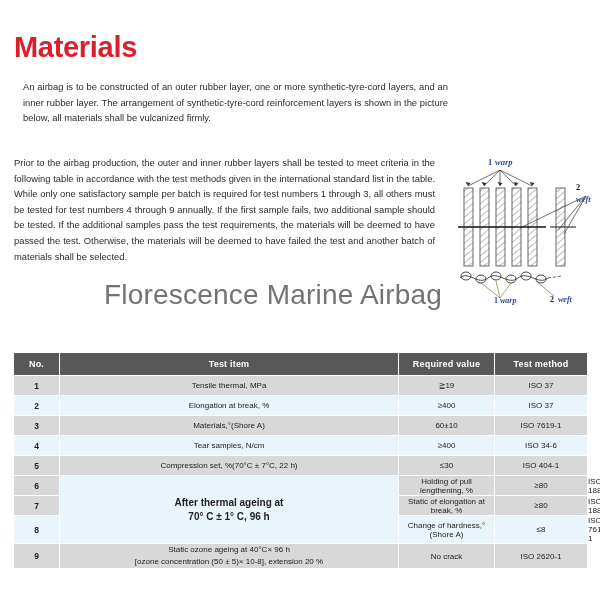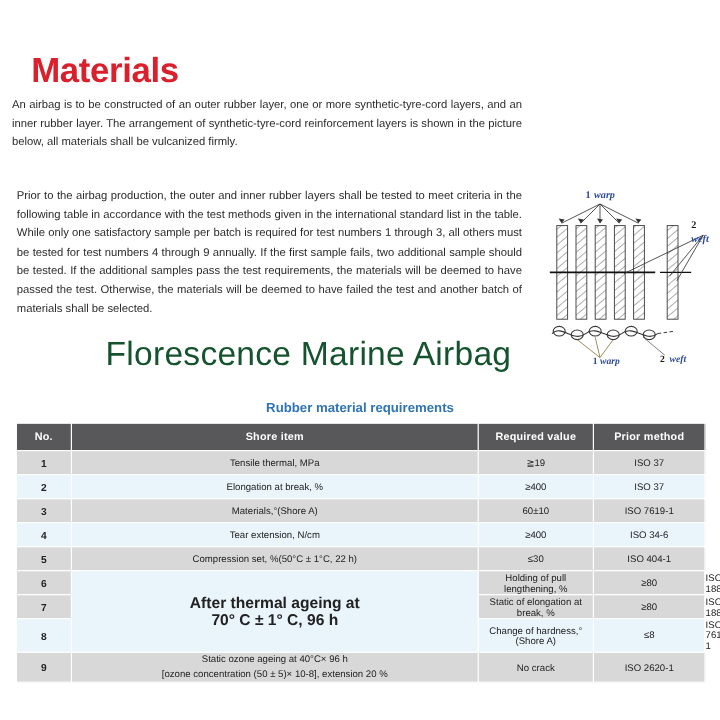--- a/index.html
+++ b/index.html
@@ -25,50 +25,50 @@
   
   .doc-title {
     position: absolute;
     left: 14px;
     top: 33px;
     font-size: 29px;
     font-weight: bold;
     color: #d9202c;
     letter-spacing: -0.3px;
     line-height: 1;
-    margin: 12px;
+    margin: 0;
   }
 
   
   .para {
     position: absolute;
     font-size: 9.4px;
     line-height: 15.6px;
     color: #2b2b2b;
     text-align: justify;
     margin: 0;
   }
   .para-1 {
-    left: 10px;
+    left: 23px;
     top: 79px;
     width: 425px;
   }
   .para-2 {
     left: 14px;
     top: 155px;
     width: 421px;
   }
 
   
   .watermark {
     position: absolute;
-    left: 88px;
+    left: 104px;
     top: 281px;
     font-size: 28px;
-    color: #14532d;
+    color: #737373;
     white-space: nowrap;
     line-height: 1;
     letter-spacing: 0.2px;
     font-weight: 400;
   }
 
   
   .diagram {
     position: absolute;
     left: 458px;
@@ -119,21 +119,21 @@
     height: 22px;
     letter-spacing: 0.2px;
   }
   table.req tbody tr.odd  td { background: #d8d8d8; }
   table.req tbody tr.even td { background: #eaf4fb; }
   table.req tbody td { height: 19px; }
   td.num { font-weight: bold; font-size: 8.5px; }
   td.item { font-size: 8px; }
   td.merged-label {
     font-weight: bold;
-    font-size: 13px;
+    font-size: 10px;
     line-height: 14px;
     background: #eaf4fb !important;
   }
   td.two-line {
     line-height: 12px;
     padding: 2px 0;
     height: 28px;
   }
   .col-no      { width: 46px; }
   .col-item    { width: 339px; }
@@ -224,36 +224,35 @@
       <text x="36" y="153" font-family="Liberation Serif, serif" font-size="8" font-weight="bold" fill="#2b4a9b">1</text>
       <text x="42" y="153" font-family="Liberation Serif, serif" font-size="8" font-weight="bold" font-style="italic" fill="#2b4a9b">warp</text>
 
       <text x="92" y="152" font-family="Liberation Serif, serif" font-size="8" font-weight="bold" fill="#1b1b1b">2</text>
       <text x="100" y="152" font-family="Liberation Serif, serif" font-size="8" font-weight="bold" font-style="italic" fill="#2b4a9b">weft</text>
     </svg>
   </div>
 
   <div class="watermark">Florescence Marine Airbag</div>
 
-  <div class="table-caption">Rubber material requirements</div>
 
   <div class="tbl-wrap">
     <table class="req">
       <colgroup>
         <col class="col-no">
           <col class="col-item">
           <col class="col-value">
           <col class="col-method">
       </colgroup>
       <thead>
         <tr>
           <th>No.</th>
-          <th>Shore item</th>
+          <th>Test item</th>
           <th>Required value</th>
-          <th>Prior method</th>
+          <th>Test method</th>
         </tr>
       </thead>
       <tbody>
 
         <tr class="odd">
           <td class="num">1</td>
           <td class="item">Tensile thermal, MPa</td>
           <td>≧19</td>
           <td>ISO 37</td>
         </tr>
@@ -267,28 +266,28 @@
 
         <tr class="odd">
           <td class="num">3</td>
           <td class="item">Materials,°(Shore A)</td>
           <td>60±10</td>
           <td>ISO 7619-1</td>
         </tr>
 
         <tr class="even">
           <td class="num">4</td>
-          <td class="item">Tear extension, N/cm</td>
+          <td class="item">Tear samples, N/cm</td>
           <td>≥400</td>
           <td>ISO 34-6</td>
         </tr>
 
         <tr class="odd">
           <td class="num">5</td>
-          <td class="item">Compression set, %(50°C ± 1°C, 22 h)</td>
+          <td class="item">Compression set, %(70°C ± 7°C, 22 h)</td>
           <td>≤30</td>
           <td>ISO 404-1</td>
         </tr>
 
         <tr class="odd">
           <td class="num">6</td>
           <td class="merged-label sub-a" rowspan="3">
             <div>After thermal ageing at</div>
             <div>70° C ± 1° C, 96 h</div>
           </td>

